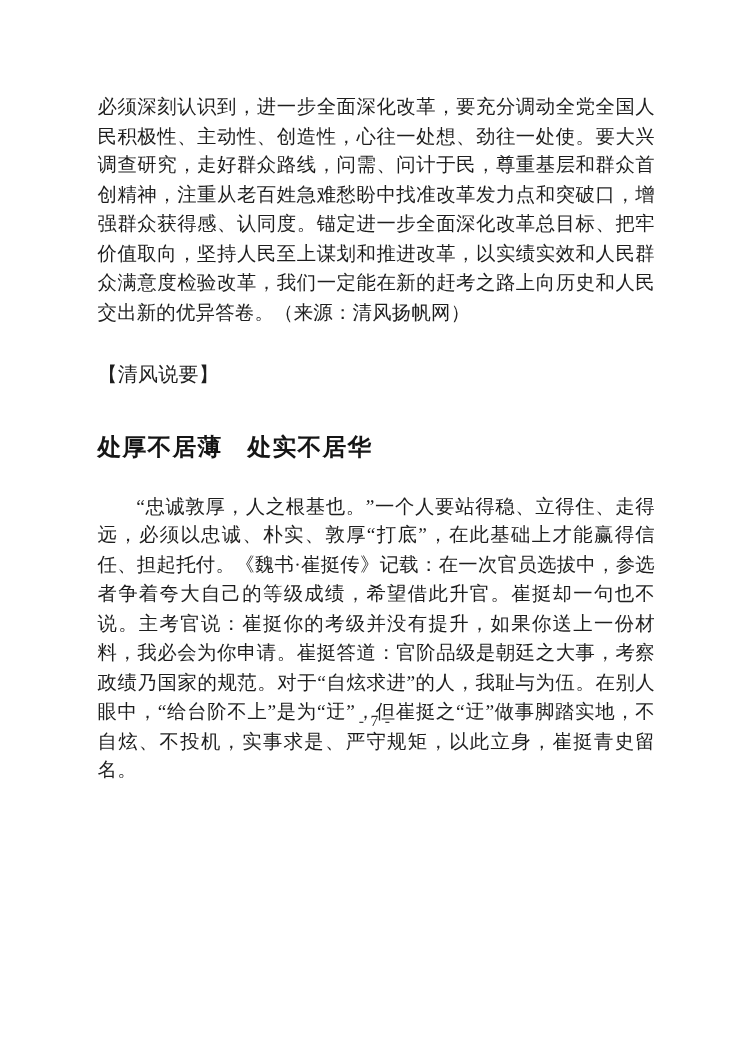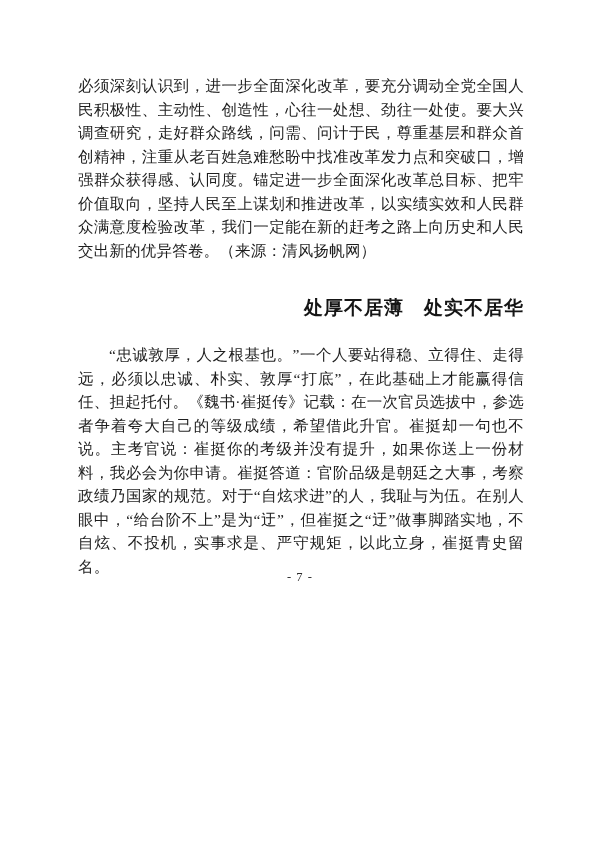--- a/index.html
+++ b/index.html
@@ -36,21 +36,21 @@
     line-height: 23.5px;
     text-align: left;
     text-indent: 0;
     font-weight: 400;
   }
   .article-title {
     margin: 32px 0 21px 0;
     font-size: 19px;
     line-height: 28px;
     font-weight: 700;
-    text-align: right;
+    text-align: left;
     letter-spacing: 1px;
     color: #151515;
   }
   .page-footer {
     position: absolute;
     left: 0;
     right: 0;
     bottom: 44px;
     text-align: center;
     font-size: 12.5px;
@@ -59,20 +59,21 @@
     letter-spacing: 1px;
   }
 </style>
 </head>
 <body>
 
 <div class="page">
 
   <p class="para cont">必须深刻认识到，进一步全面深化改革，要充分调动全党全国人民积极性、主动性、创造性，心往一处想、劲往一处使。要大兴调查研究，走好群众路线，问需、问计于民，尊重基层和群众首创精神，注重从老百姓急难愁盼中找准改革发力点和突破口，增强群众获得感、认同度。锚定进一步全面深化改革总目标、把牢价值取向，坚持人民至上谋划和推进改革，以实绩实效和人民群众满意度检验改革，我们一定能在新的赶考之路上向历史和人民交出新的优异答卷。（来源：清风扬帆网）</p>
 
+  <p class="para section-header">【清风说要】</p>
 
   <h1 class="article-title">处厚不居薄　处实不居华</h1>
 
 
   <p class="para">“忠诚敦厚，人之根基也。”一个人要站得稳、立得住、走得远，必须以忠诚、朴实、敦厚“打底”，在此基础上才能赢得信任、担起托付。《魏书·崔挺传》记载：在一次官员选拔中，参选者争着夸大自己的等级成绩，希望借此升官。崔挺却一句也不说。主考官说：崔挺你的考级并没有提升，如果你送上一份材料，我必会为你申请。崔挺答道：官阶品级是朝廷之大事，考察政绩乃国家的规范。对于“自炫求进”的人，我耻与为伍。在别人眼中，“给台阶不上”是为“迂”，但崔挺之“迂”做事脚踏实地，不自炫、不投机，实事求是、严守规矩，以此立身，崔挺青史留名。</p>
 
 
   <div class="page-footer">- 7 -</div>
 
 </div>

